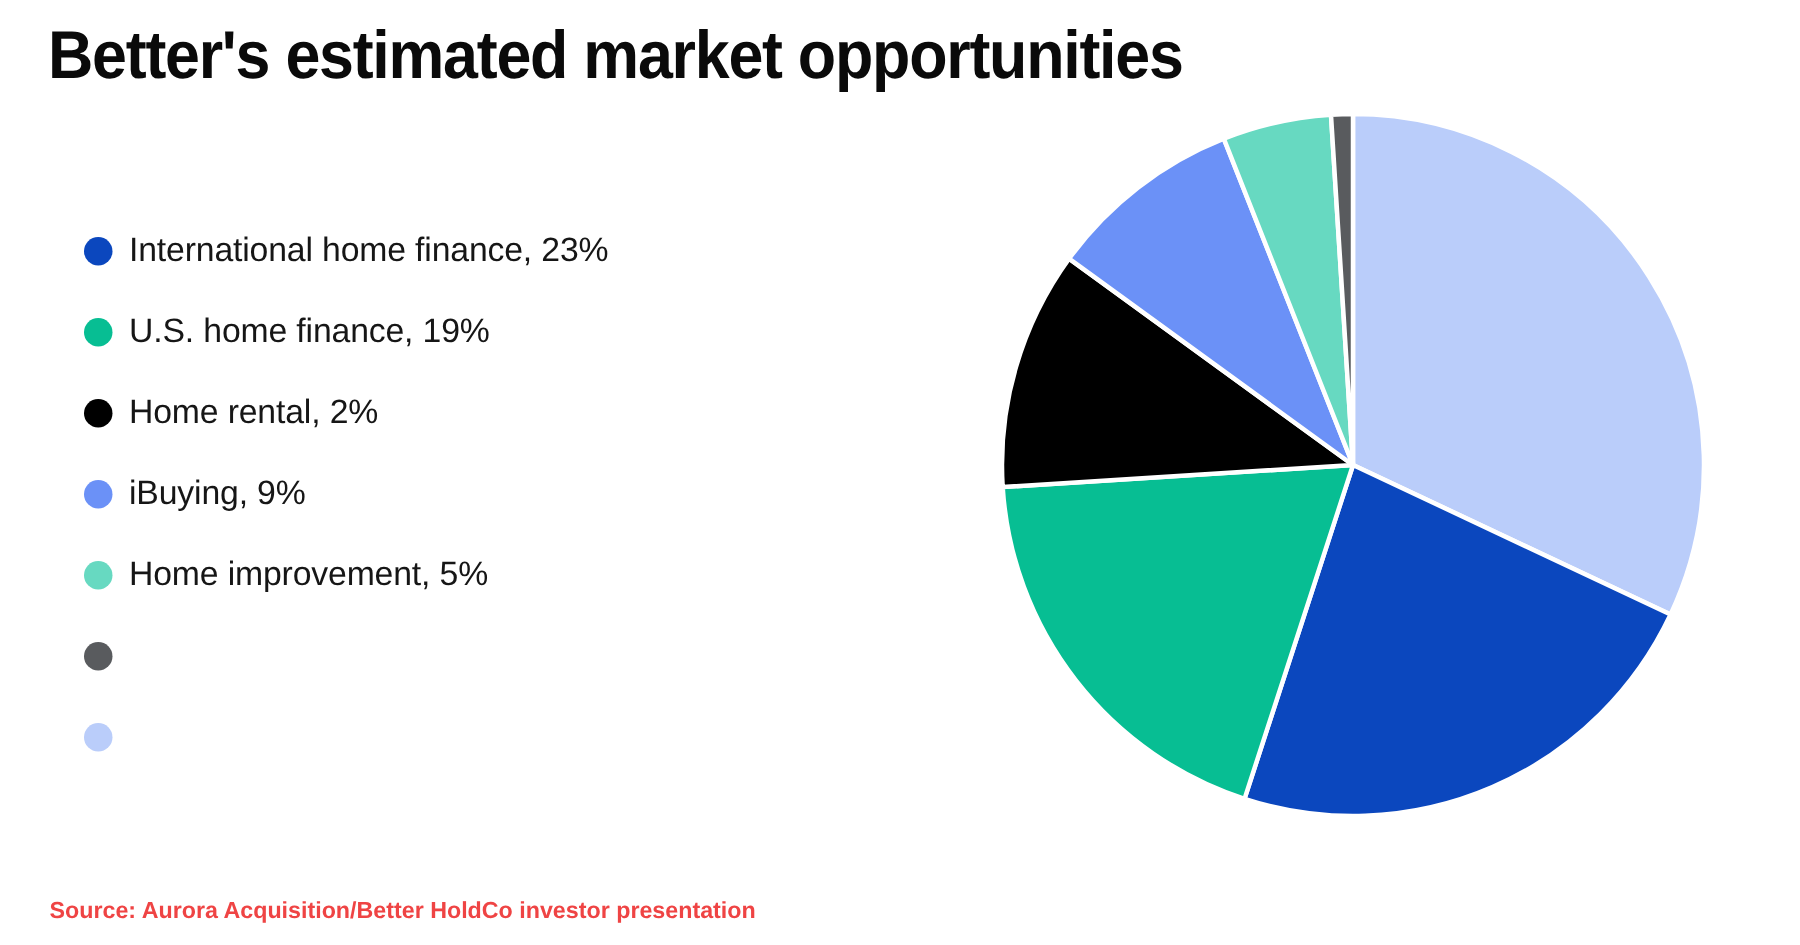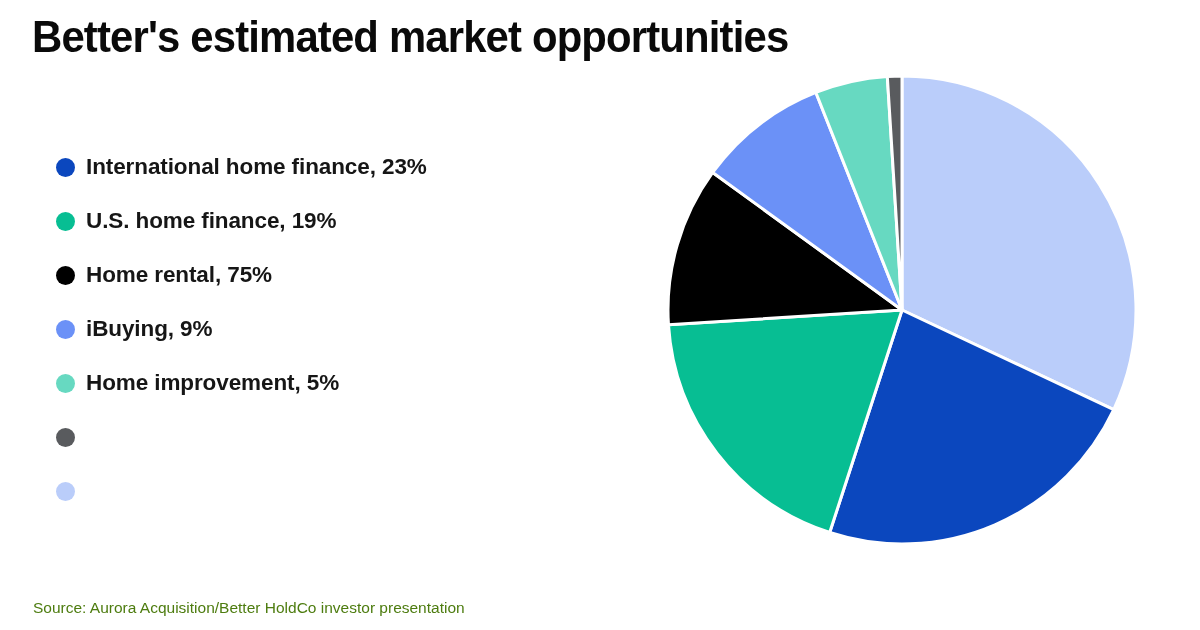--- a/index.html
+++ b/index.html
@@ -60,21 +60,20 @@
     flex: 0 0 19px;
     display: block;
   }
   .legend-label {
     margin-left: 11px;
     font-size: 22.5px;
     line-height: 26px;
     color: #161616;
     white-space: nowrap;
     letter-spacing: -0.1px;
-    font-weight: bold;
   }
 
   
   .pie-wrap {
     position: absolute;
     left: 667px;
     top: 75px;
     width: 470px;
     height: 470px;
   }
@@ -85,43 +84,44 @@
     overflow: visible;
   }
 
   
   .source {
     position: absolute;
     left: 33px;
     top: 598px;
     font-size: 15.5px;
     line-height: 20px;
-    color: #4d7c0f;
+    color: #ef4444;
     white-space: nowrap;
+    font-weight: bold;
   }
 </style>
 </head>
 <body>
 
 <div class="page">
 
   <div class="chart-title">Better's estimated market opportunities</div>
 
   <div class="legend">
     <div class="legend-item">
       <span class="legend-dot" style="background: rgb(11, 71, 190);"></span>
       <span class="legend-label">International home finance, 23%</span>
     </div>
     <div class="legend-item">
       <span class="legend-dot" style="background: rgb(7, 190, 147);"></span>
       <span class="legend-label">U.S. home finance, 19%</span>
     </div>
     <div class="legend-item">
       <span class="legend-dot" style="background: rgb(0, 0, 0);"></span>
-      <span class="legend-label">Home rental, 75%</span>
+      <span class="legend-label">Home rental, 2%</span>
     </div>
     <div class="legend-item">
       <span class="legend-dot" style="background: rgb(107, 145, 247);"></span>
       <span class="legend-label">iBuying, 9%</span>
     </div>
     <div class="legend-item">
       <span class="legend-dot" style="background: rgb(103, 217, 193);"></span>
       <span class="legend-label">Home improvement, 5%</span>
     </div>
     <div class="legend-item">

